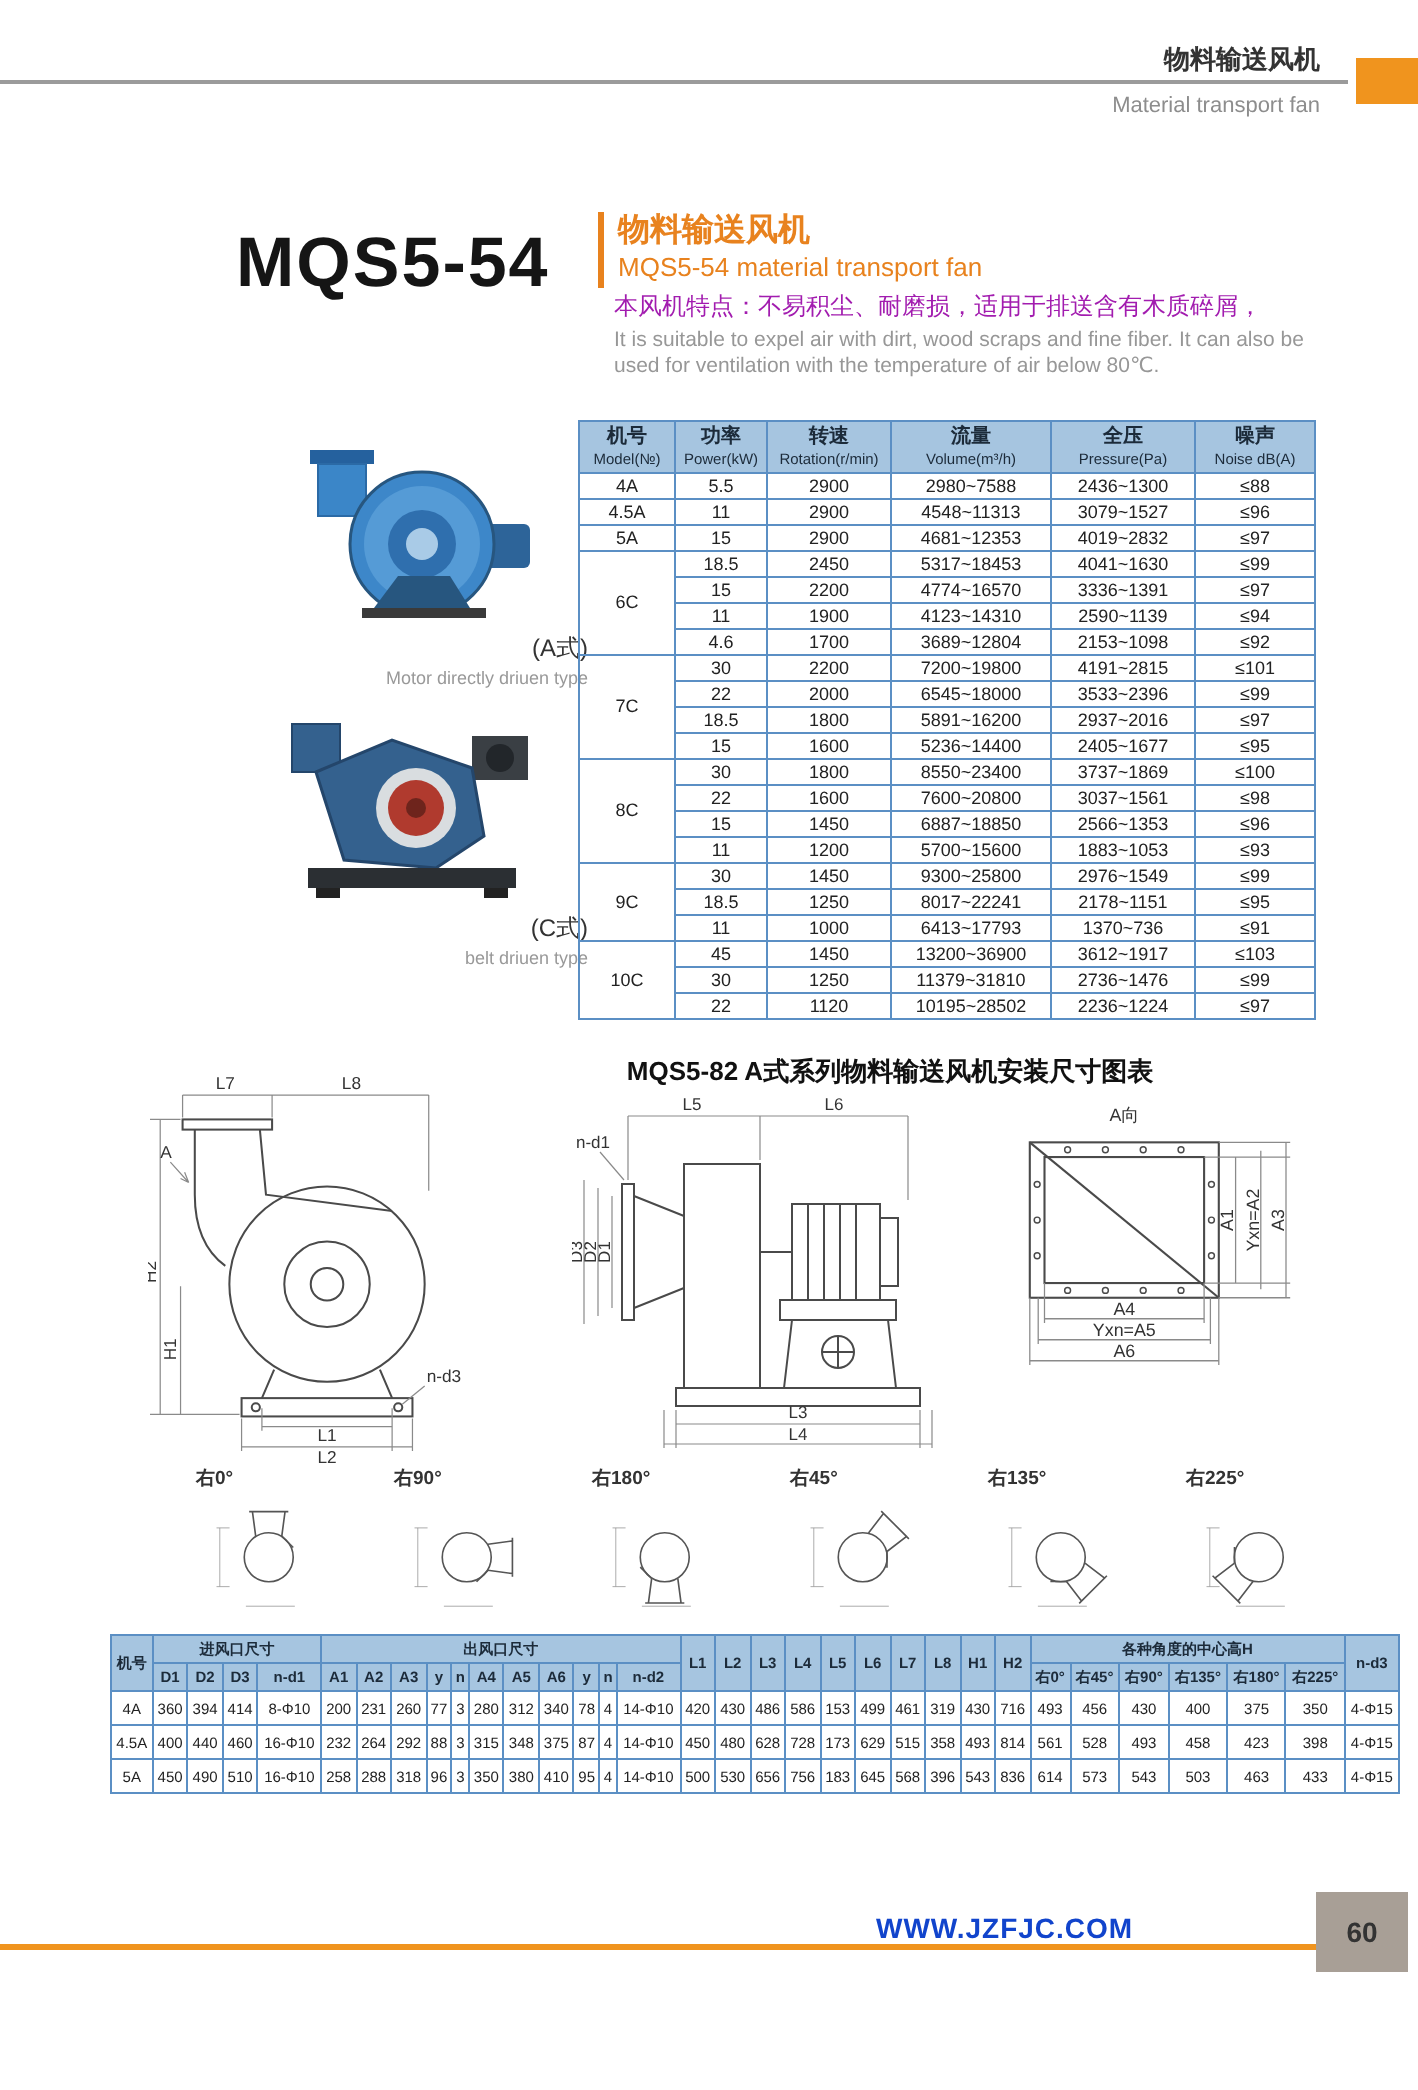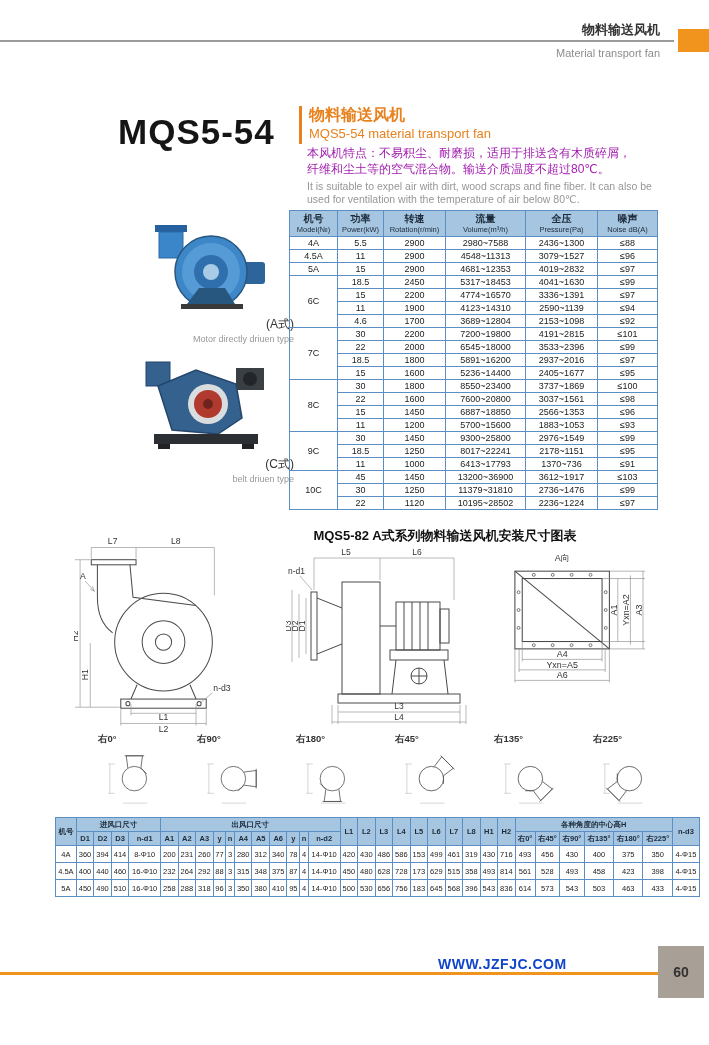--- a/index.html
+++ b/index.html
@@ -51,42 +51,41 @@
   .ori-label { display:block; font-size:9.5px; font-weight:bold; color:#333; margin-left:6px; }
   
   .dim-table { position:absolute; left:55px; top:817px; width:645px; border-collapse:collapse; }
   .dim-table th, .dim-table td { border:1px solid var(--table-border-blue,#5b8fc4); text-align:center; padding:0 1px; }
   .dim-table th { background:var(--table-header-blue,#a6c5e0); font-size:7.5px; font-weight:bold; height:14px; color:#1c2b3a; }
   .dim-table td { font-size:7.5px; height:17px; color:#222; }
   
   .ftr-rule { position:absolute; left:0; top:972px; width:658px; height:3px; background:var(--accent-orange,#f0941e); }
   .ftr-url  { position:absolute; left:438px; top:956px; font-size:14px; font-weight:bold;
               letter-spacing:0.5px; color:var(--url-blue,#1144cc); }
-  .page-num { position:absolute; left:658px; top:946px; width:46px; height:52px;
+  .page-num { position:absolute; left:658px; top:946px; width:46px; height:40px;
               background:var(--page-block-gray,#a89f96); display:flex; align-items:center; justify-content:center;
               font-size:14px; font-weight:bold; color:#333; }
 </style>
 </head>
 <body>
 
 <div class="page">
 
   <div class="hdr-rule"></div>
   <div class="hdr-orange"></div>
   <div class="hdr-cn">物料输送风机</div>
   <div class="hdr-en">Material transport fan</div>
 
   <div class="model-big">MQS5-54</div>
   <div class="title-vline"></div>
   <div class="sub-cn">物料输送风机</div>
   <div class="sub-en">MQS5-54 material transport fan</div>
 
   <div class="desc">
     <div class="cn">本风机特点：不易积尘、耐磨损，适用于排送含有木质碎屑，</div>
-    <div class="cn">纤维和尘土等的空气混合物。输送介质温度不超过80℃。</div>
     <div class="en">It is suitable to expel air with dirt, wood scraps and fine fiber. It can also be used for ventilation with the temperature of air below 80℃.</div>
   </div>
 
   <svg class="fig-a" viewBox="0 0 124 92">
     <g>
       <rect x="10" y="5" width="32" height="7" fill="#25619e"></rect>
       <rect x="14" y="12" width="24" height="26" fill="#3b86c8" stroke="#2b6aa6"></rect>
       <rect x="96" y="42" width="24" height="22" rx="3" fill="#2d6499"></rect>
       <circle cx="66" cy="52" r="36" fill="#3d87c9" stroke="#27567f" stroke-width="1.5"></circle>
       <circle cx="66" cy="52" r="29" fill="#559bd6"></circle>

